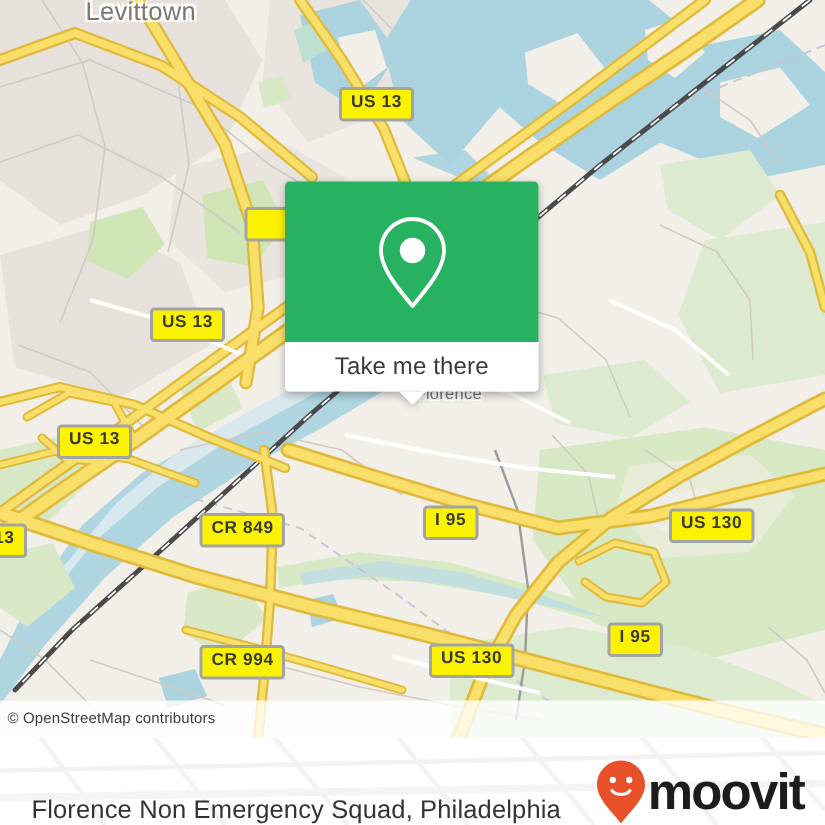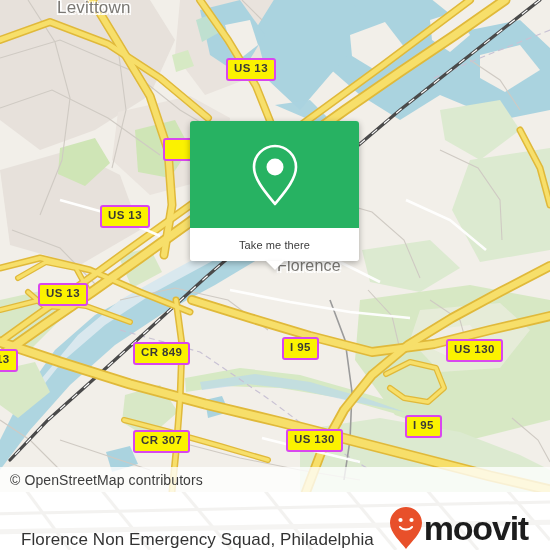--- a/index.html
+++ b/index.html
@@ -23,46 +23,46 @@
     color:#7a7874;
     font-weight:400;
     white-space:nowrap;
     text-shadow:
       -1.5px -1.5px 0 rgba(255,255,255,.95),1.5px -1.5px 0 rgba(255,255,255,.95),
       -1.5px 1.5px 0 rgba(255,255,255,.95),1.5px 1.5px 0 rgba(255,255,255,.95),
       0 0 3px rgba(255,255,255,.95);
     pointer-events:none;
   }
   .place-levittown{left:57px;top:-2px;font-size:17px;letter-spacing:.2px;}
-  .place-florence{left:277px;top:257px;font-size:16px;letter-spacing:.2px;}
+  .place-florence{left:277px;top:257px;font-size:11px;letter-spacing:.2px;}
 
   
   .shield{
     position:absolute;
     background:#fbf200;
-    border:2px solid #d946ef;
+    border:2px solid #a3a3a3;
     border-radius:3px;
     color:#3a3a36;
     font-size:11.5px;
     font-weight:bold;
     letter-spacing:.4px;
     line-height:1;
     padding:3px 6px 4px 6px;
     white-space:nowrap;
     box-sizing:border-box;
   }
 
   
   .attrib{
     position:absolute;left:0;top:467px;width:550px;height:25px;
     background:rgba(255,255,255,.78);
     display:flex;align-items:center;
   }
   .attrib span{
-    font-size:14px;color:#3d3d3d;padding-left:10px;letter-spacing:.1px;
+    font-size:10px;color:#3d3d3d;padding-left:5px;letter-spacing:.1px;
   }
 
   
   .card{
     position:absolute;left:190px;top:121px;width:169px;
     border-radius:3px;
     box-shadow:0 2px 6px rgba(0,0,0,.30);
     overflow:visible;
     font-family:"Liberation Sans","DejaVu Sans",sans-serif;
   }
@@ -73,21 +73,21 @@
     display:flex;align-items:center;justify-content:center;
   }
   .card-bottom{
     background:#ffffff;
     height:33px;
     border-radius:0 0 3px 3px;
     display:flex;align-items:center;justify-content:center;
     position:relative;
   }
   .card-bottom span{
-    font-size:11px;color:#3b3b3b;letter-spacing:.1px;
+    font-size:16px;color:#3b3b3b;letter-spacing:.1px;
   }
   .card-tail{
     position:absolute;left:50%;bottom:-9px;margin-left:-9px;
     width:0;height:0;
     border-left:9px solid transparent;
     border-right:9px solid transparent;
     border-top:9px solid #ffffff;
     filter:drop-shadow(0 2px 2px rgba(0,0,0,.18));
   }
 
@@ -102,21 +102,21 @@
     position:absolute;left:0;top:0;width:550px;height:58px;
     opacity:.5;
   }
   .footer-title{
     position:relative;z-index:2;
     padding-left:21px;
     font-size:17px;color:#333333;letter-spacing:.1px;white-space:nowrap;
   }
   .logo{
     position:relative;z-index:2;
-    display:flex;align-items:center;padding-right:22px;
+    display:flex;align-items:center;padding-right:14px;
   }
   .logo-text{
     font-size:34px;font-weight:bold;color:#1c1c1c;letter-spacing:-1.2px;
     line-height:1;margin-left:1px;
   }
 </style>
 </head>
 <body>
 
 <div id="app">
@@ -277,21 +277,21 @@
 
     <div class="shield" style="left:226px;top:58px;">US 13</div>
     <div class="shield" style="left:163px;top:138px;padding-left:26px;">US</div>
     <div class="shield" style="left:100px;top:205px;">US 13</div>
     <div class="shield" style="left:38px;top:283px;">US 13</div>
     <div class="shield" style="left:-12px;top:349px;">13</div>
     <div class="shield" style="left:133px;top:342px;">CR 849</div>
     <div class="shield" style="left:282px;top:337px;">I 95</div>
     <div class="shield" style="left:446px;top:339px;">US 130</div>
     <div class="shield" style="left:405px;top:415px;">I 95</div>
-    <div class="shield" style="left:133px;top:430px;">CR 307</div>
+    <div class="shield" style="left:133px;top:430px;">CR 994</div>
     <div class="shield" style="left:286px;top:429px;">US 130</div>
 
     <div class="attrib">
       <span>© OpenStreetMap contributors</span>
     </div>
   </div>
 
   <div class="card">
     <div class="card-top">
       <svg width="56" height="66" viewBox="0 0 56 66">

